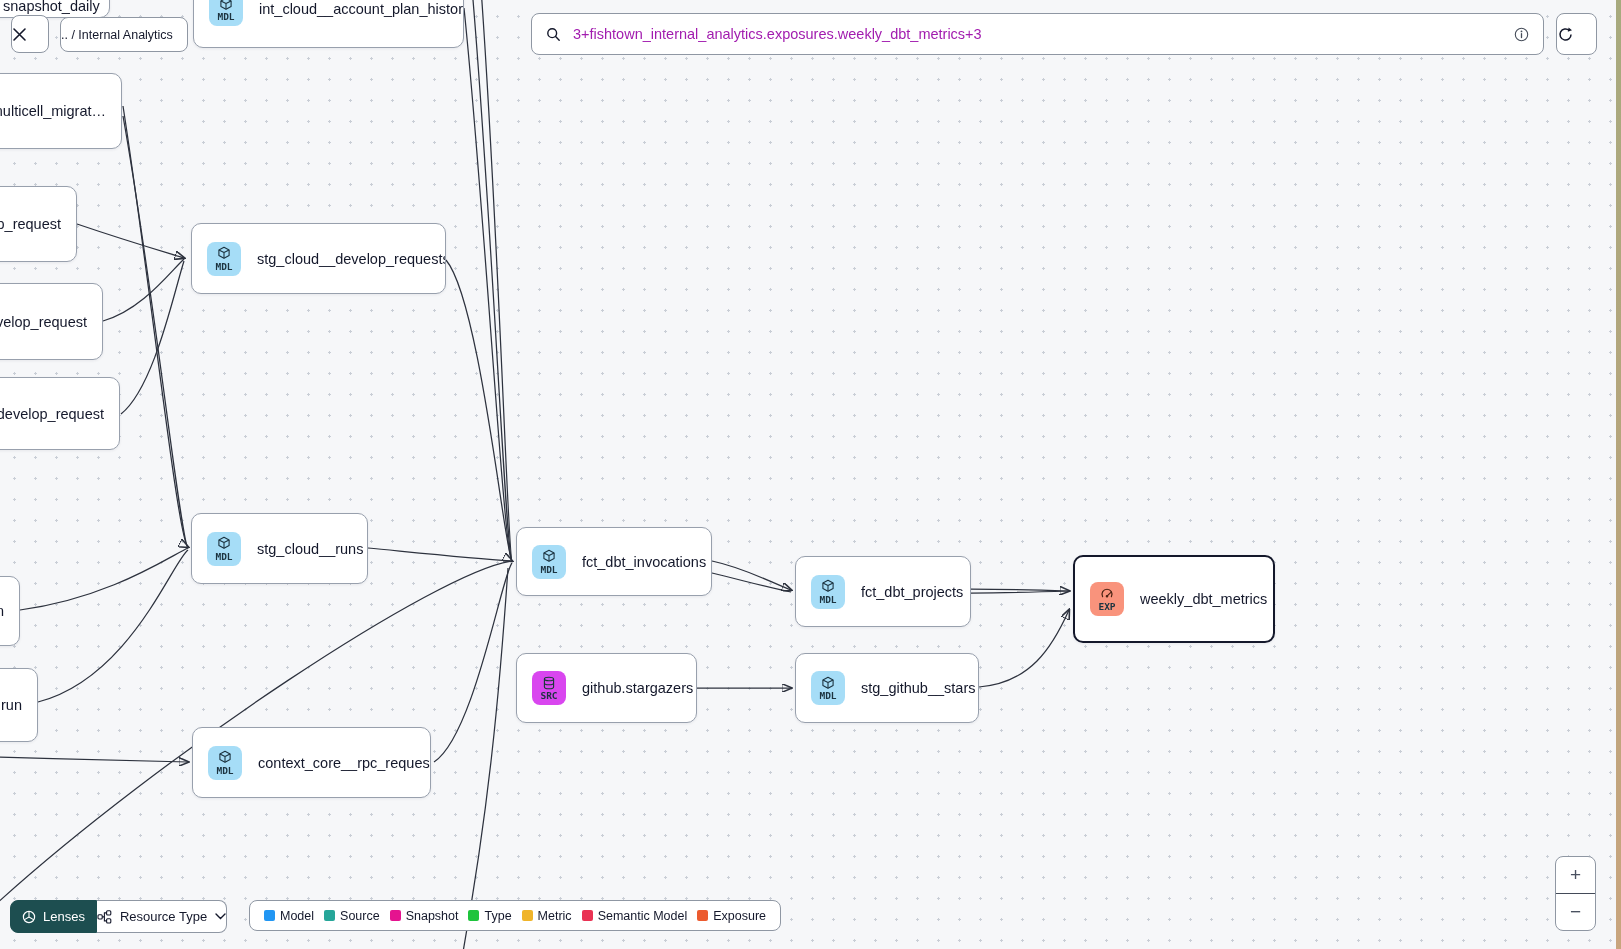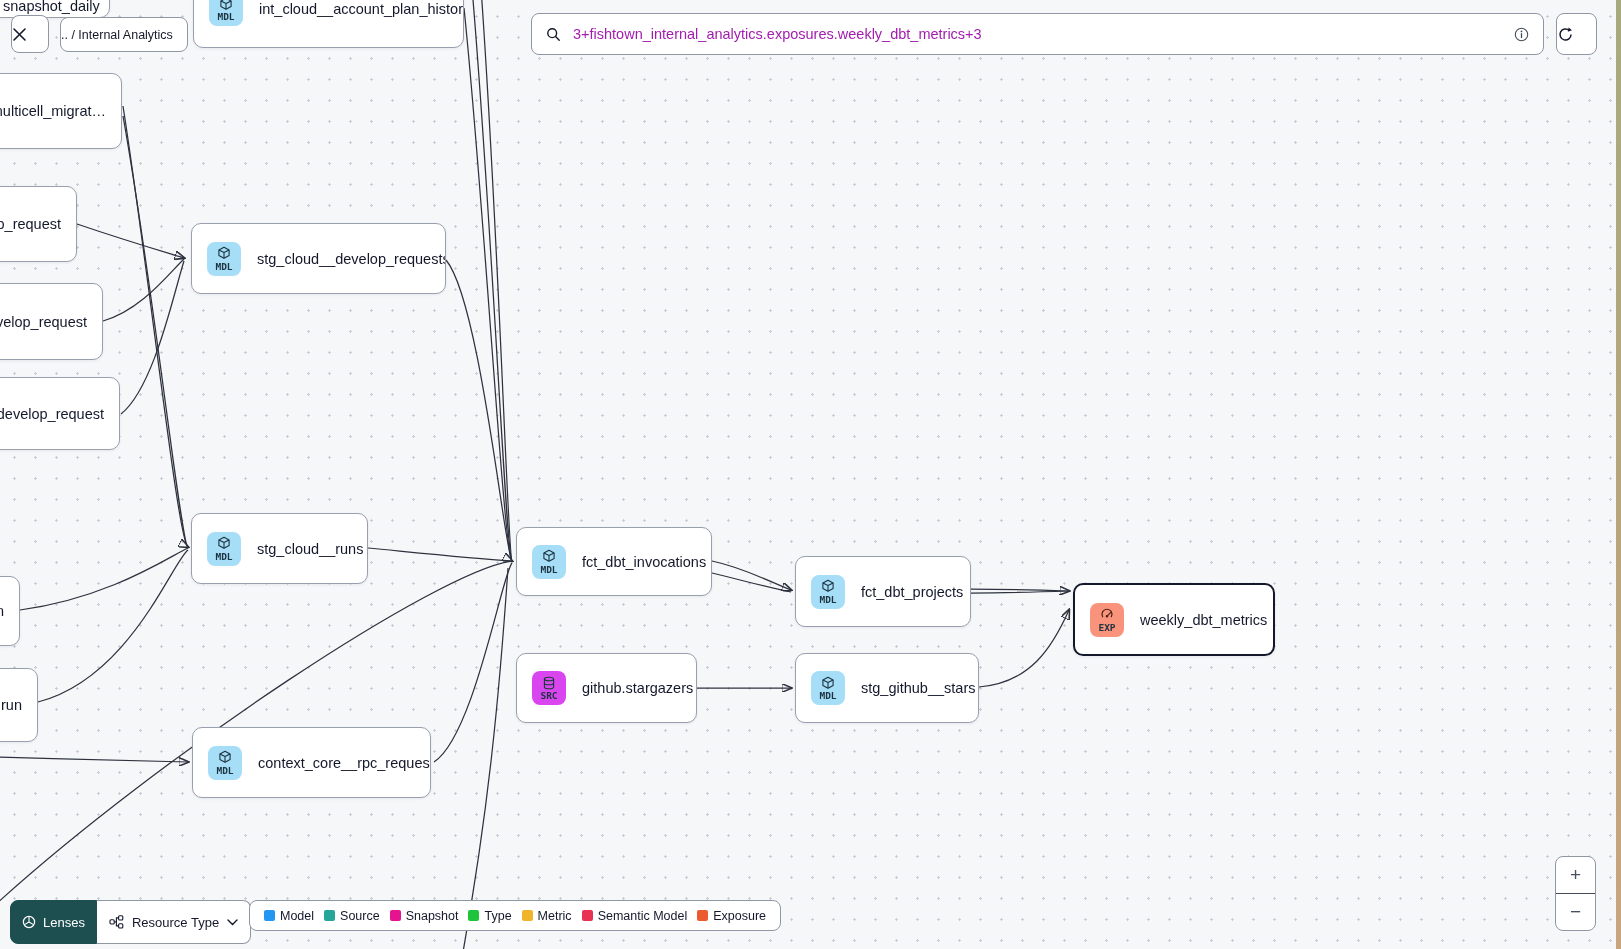--- a/index.html
+++ b/index.html
@@ -36,29 +36,29 @@
   #close-btn{left:11px;top:15px;width:38px;height:38px;}
   #breadcrumb{left:60px;top:17px;width:128px;height:35px;font-size:12.5px;}
   #searchbar{
     position:absolute;left:531px;top:13px;width:1013px;height:42px;box-sizing:border-box;
     background:#fff;border:1px solid #8f97a3;border-radius:8px;
     display:flex;align-items:center;gap:10px;padding:0 14px;
   }
   #search-input{flex:1;border:none;outline:none;background:transparent;font-family:inherit;font-size:14.5px;color:#a21caf;}
   #refresh-btn{left:1556px;top:13px;width:41px;height:42px;}
   
-  #lenses-group{position:absolute;left:10px;top:900px;height:44px;display:flex;}
+  #lenses-group{position:absolute;left:10px;top:900px;height:33px;display:flex;}
   #lenses-btn{
     box-sizing:border-box;background:#1d4e50;border:1px solid #1d4e50;color:#fff;
     display:flex;align-items:center;gap:7px;padding:0 11px;border-radius:8px 0 0 8px;
     font-size:13px;cursor:pointer;
   }
   #restype-btn{
     box-sizing:border-box;background:#fff;border:1px solid #8f97a3;border-left:none;color:#14182b;
-    display:flex;align-items:center;gap:8px;padding:0 12px;border-radius:0 8px 8px 0;
+    display:flex;align-items:center;gap:8px;padding:0 0;border-radius:0 8px 8px 0;
     font-size:13px;cursor:pointer;
   }
   #legend{
     position:absolute;left:249px;top:900px;height:31px;box-sizing:border-box;
     background:#fff;border:1px solid #8f97a3;border-radius:8px;
     display:flex;align-items:center;gap:13px;padding:0 14px;font-size:12.5px;
   }
   .legend-item{display:flex;align-items:center;white-space:nowrap;}
   .swatch{width:11px;height:11px;border-radius:2px;display:inline-block;margin-right:5px;}
   
@@ -172,21 +172,21 @@
       <div class="node" style="left: 795px; top: 556px; width: 176px; height: 71px;">
         <span class="badge" style="background: rgb(166, 221, 247);">
           <svg width="14" height="14" viewBox="0 0 14 14" fill="none" stroke="#1c3340" stroke-width="1.1" stroke-linejoin="round">
             <path d="M7 1.3 L12.1 3.9 L12.1 9.6 L7 12.3 L1.9 9.6 L1.9 3.9 Z"></path>
             <path d="M1.9 3.9 L7 6.5 L12.1 3.9 M7 6.5 L7 12.3"></path>
           </svg>
           <span class="badge-label">MDL</span>
         </span>
         <span class="node-label">fct_dbt_projects</span>
       </div>
-      <div class="node selected" style="left: 1073px; top: 555px; width: 202px; height: 73px; margin-top: 28px;">
+      <div class="node selected" style="left: 1073px; top: 555px; width: 202px; height: 88px;">
         <span class="badge" style="background: rgb(249, 147, 124);">
           <svg width="14" height="14" viewBox="0 0 14 14" fill="none" stroke="#4a2213" stroke-width="1.2" stroke-linecap="round">
             <path d="M2.6 9.6 A5 5 0 1 1 11.4 9.6"></path>
             <path d="M7 9.2 L10.6 5.6"></path>
             <circle cx="7" cy="9.2" r="0.7" fill="#4a2213"></circle>
           </svg>
           <span class="badge-label">EXP</span>
         </span>
         <span class="node-label">weekly_dbt_metrics</span>
       </div>

